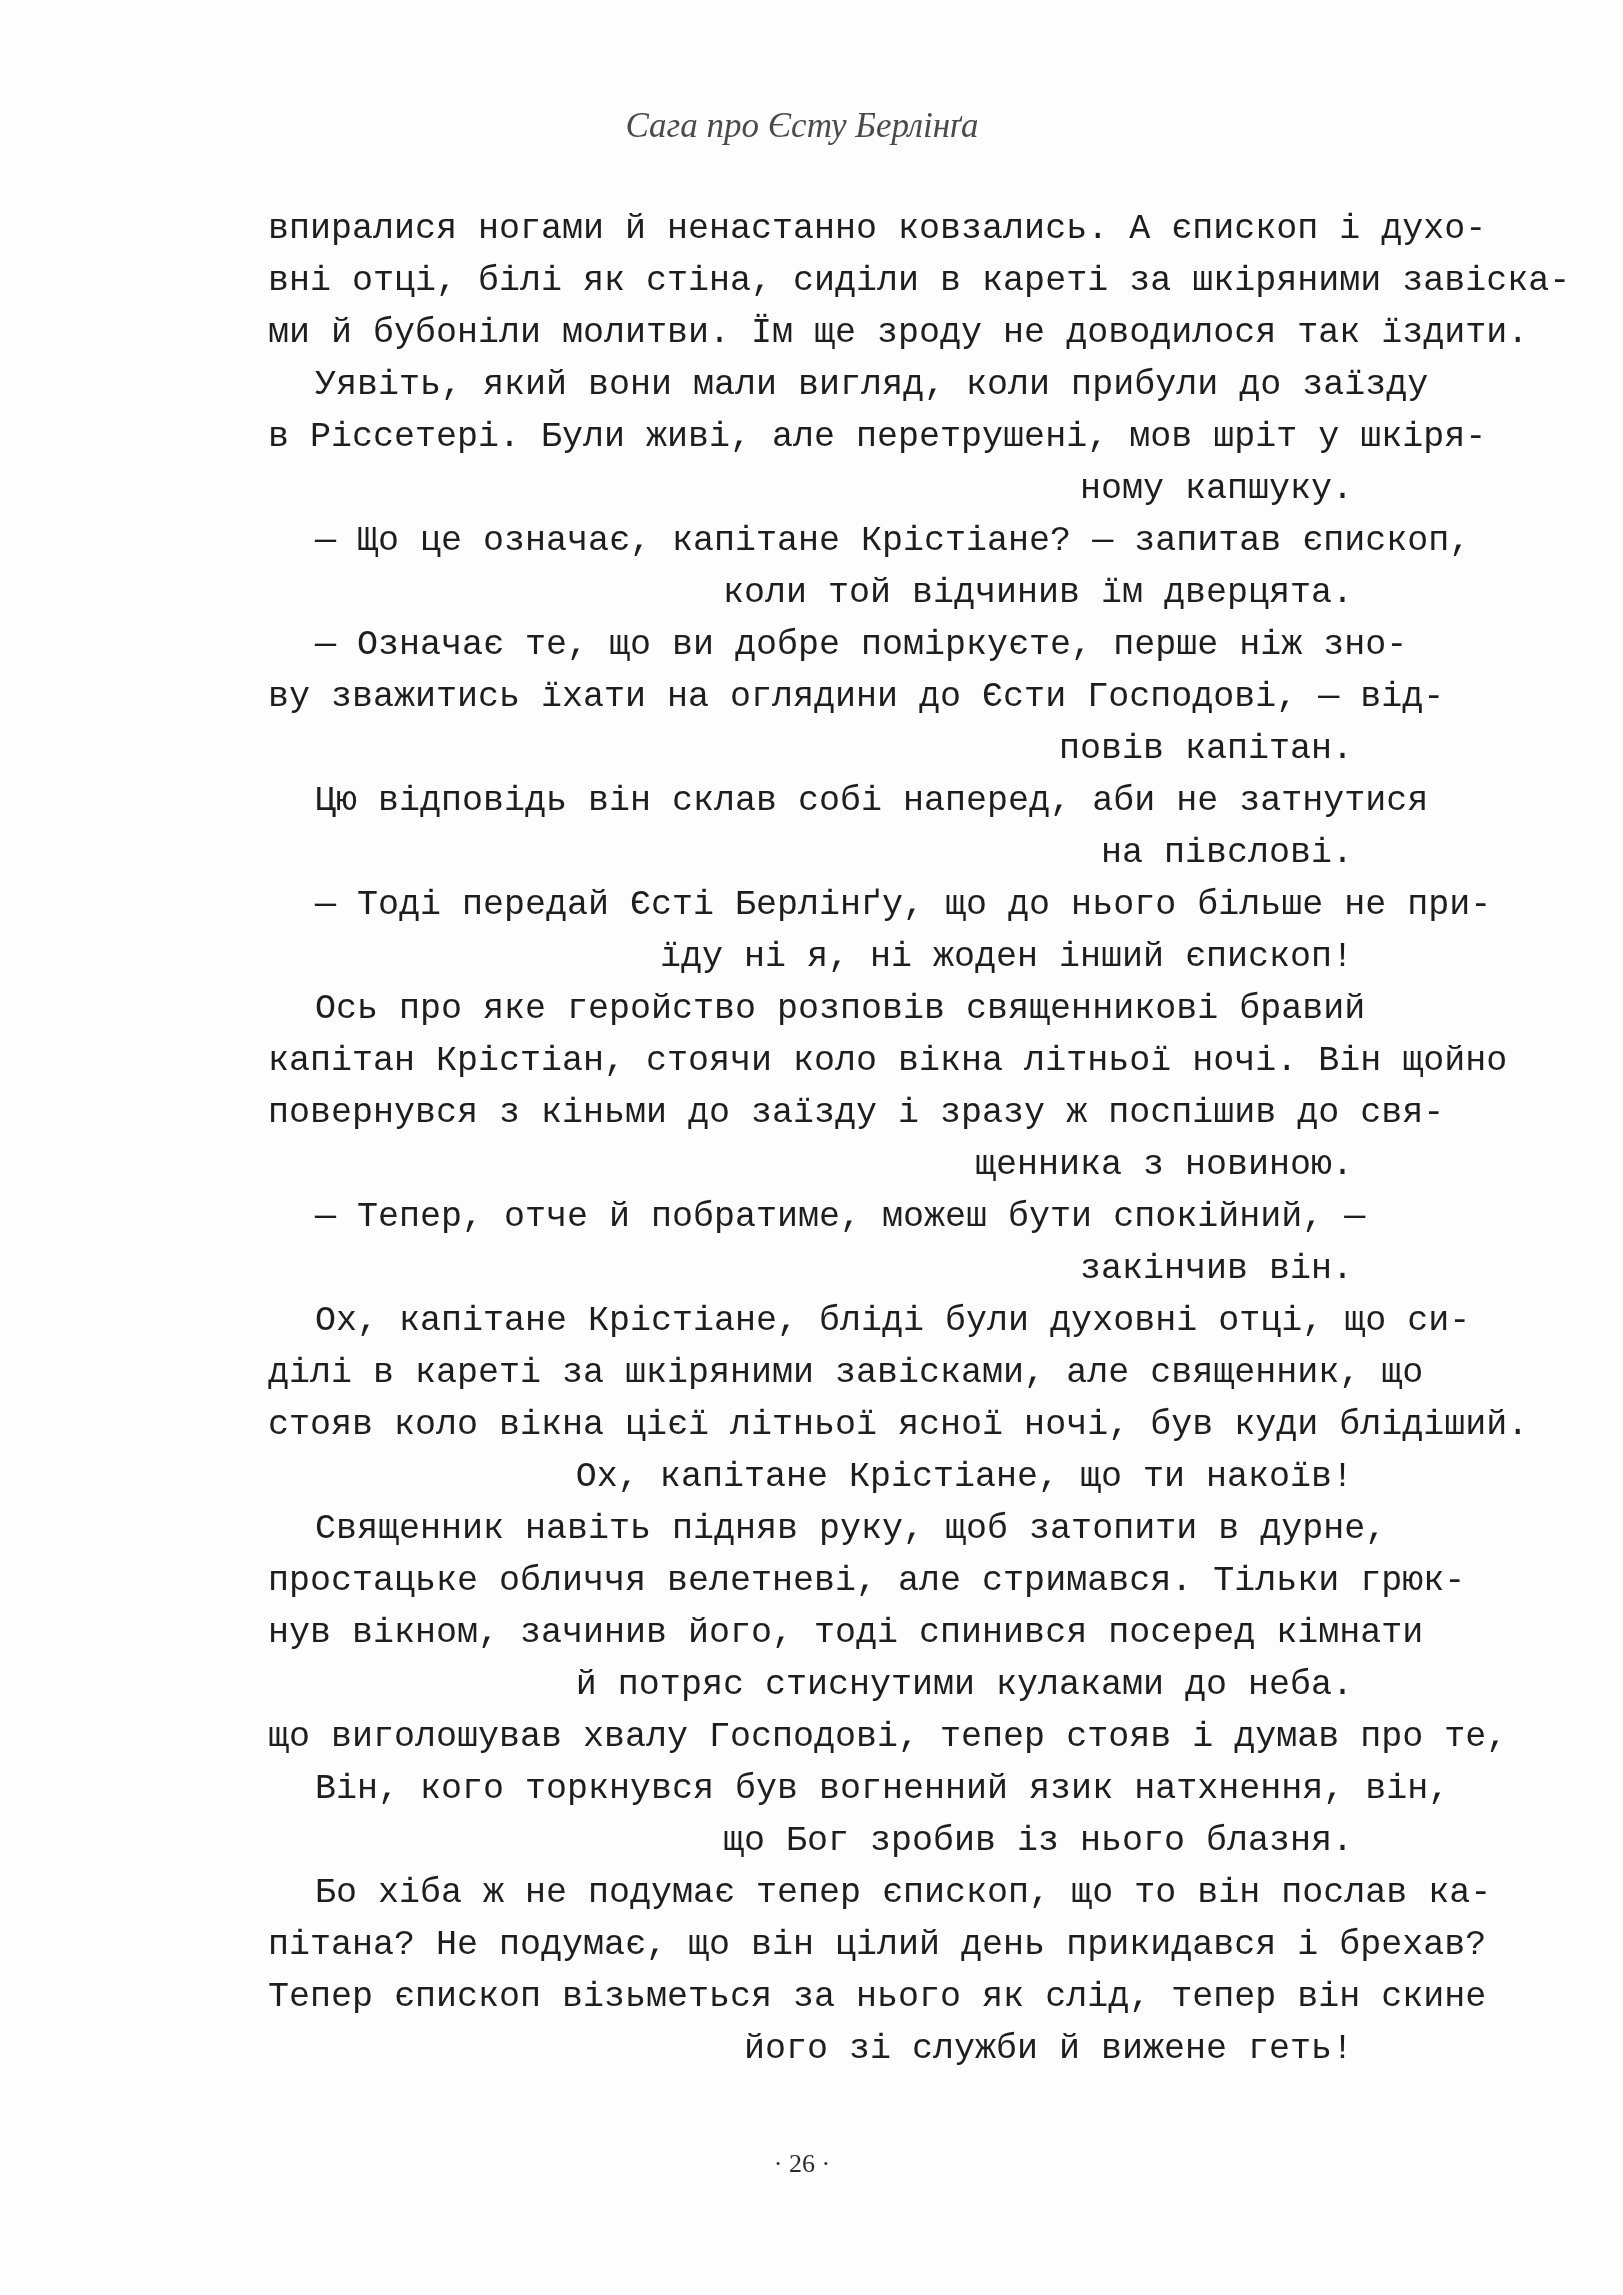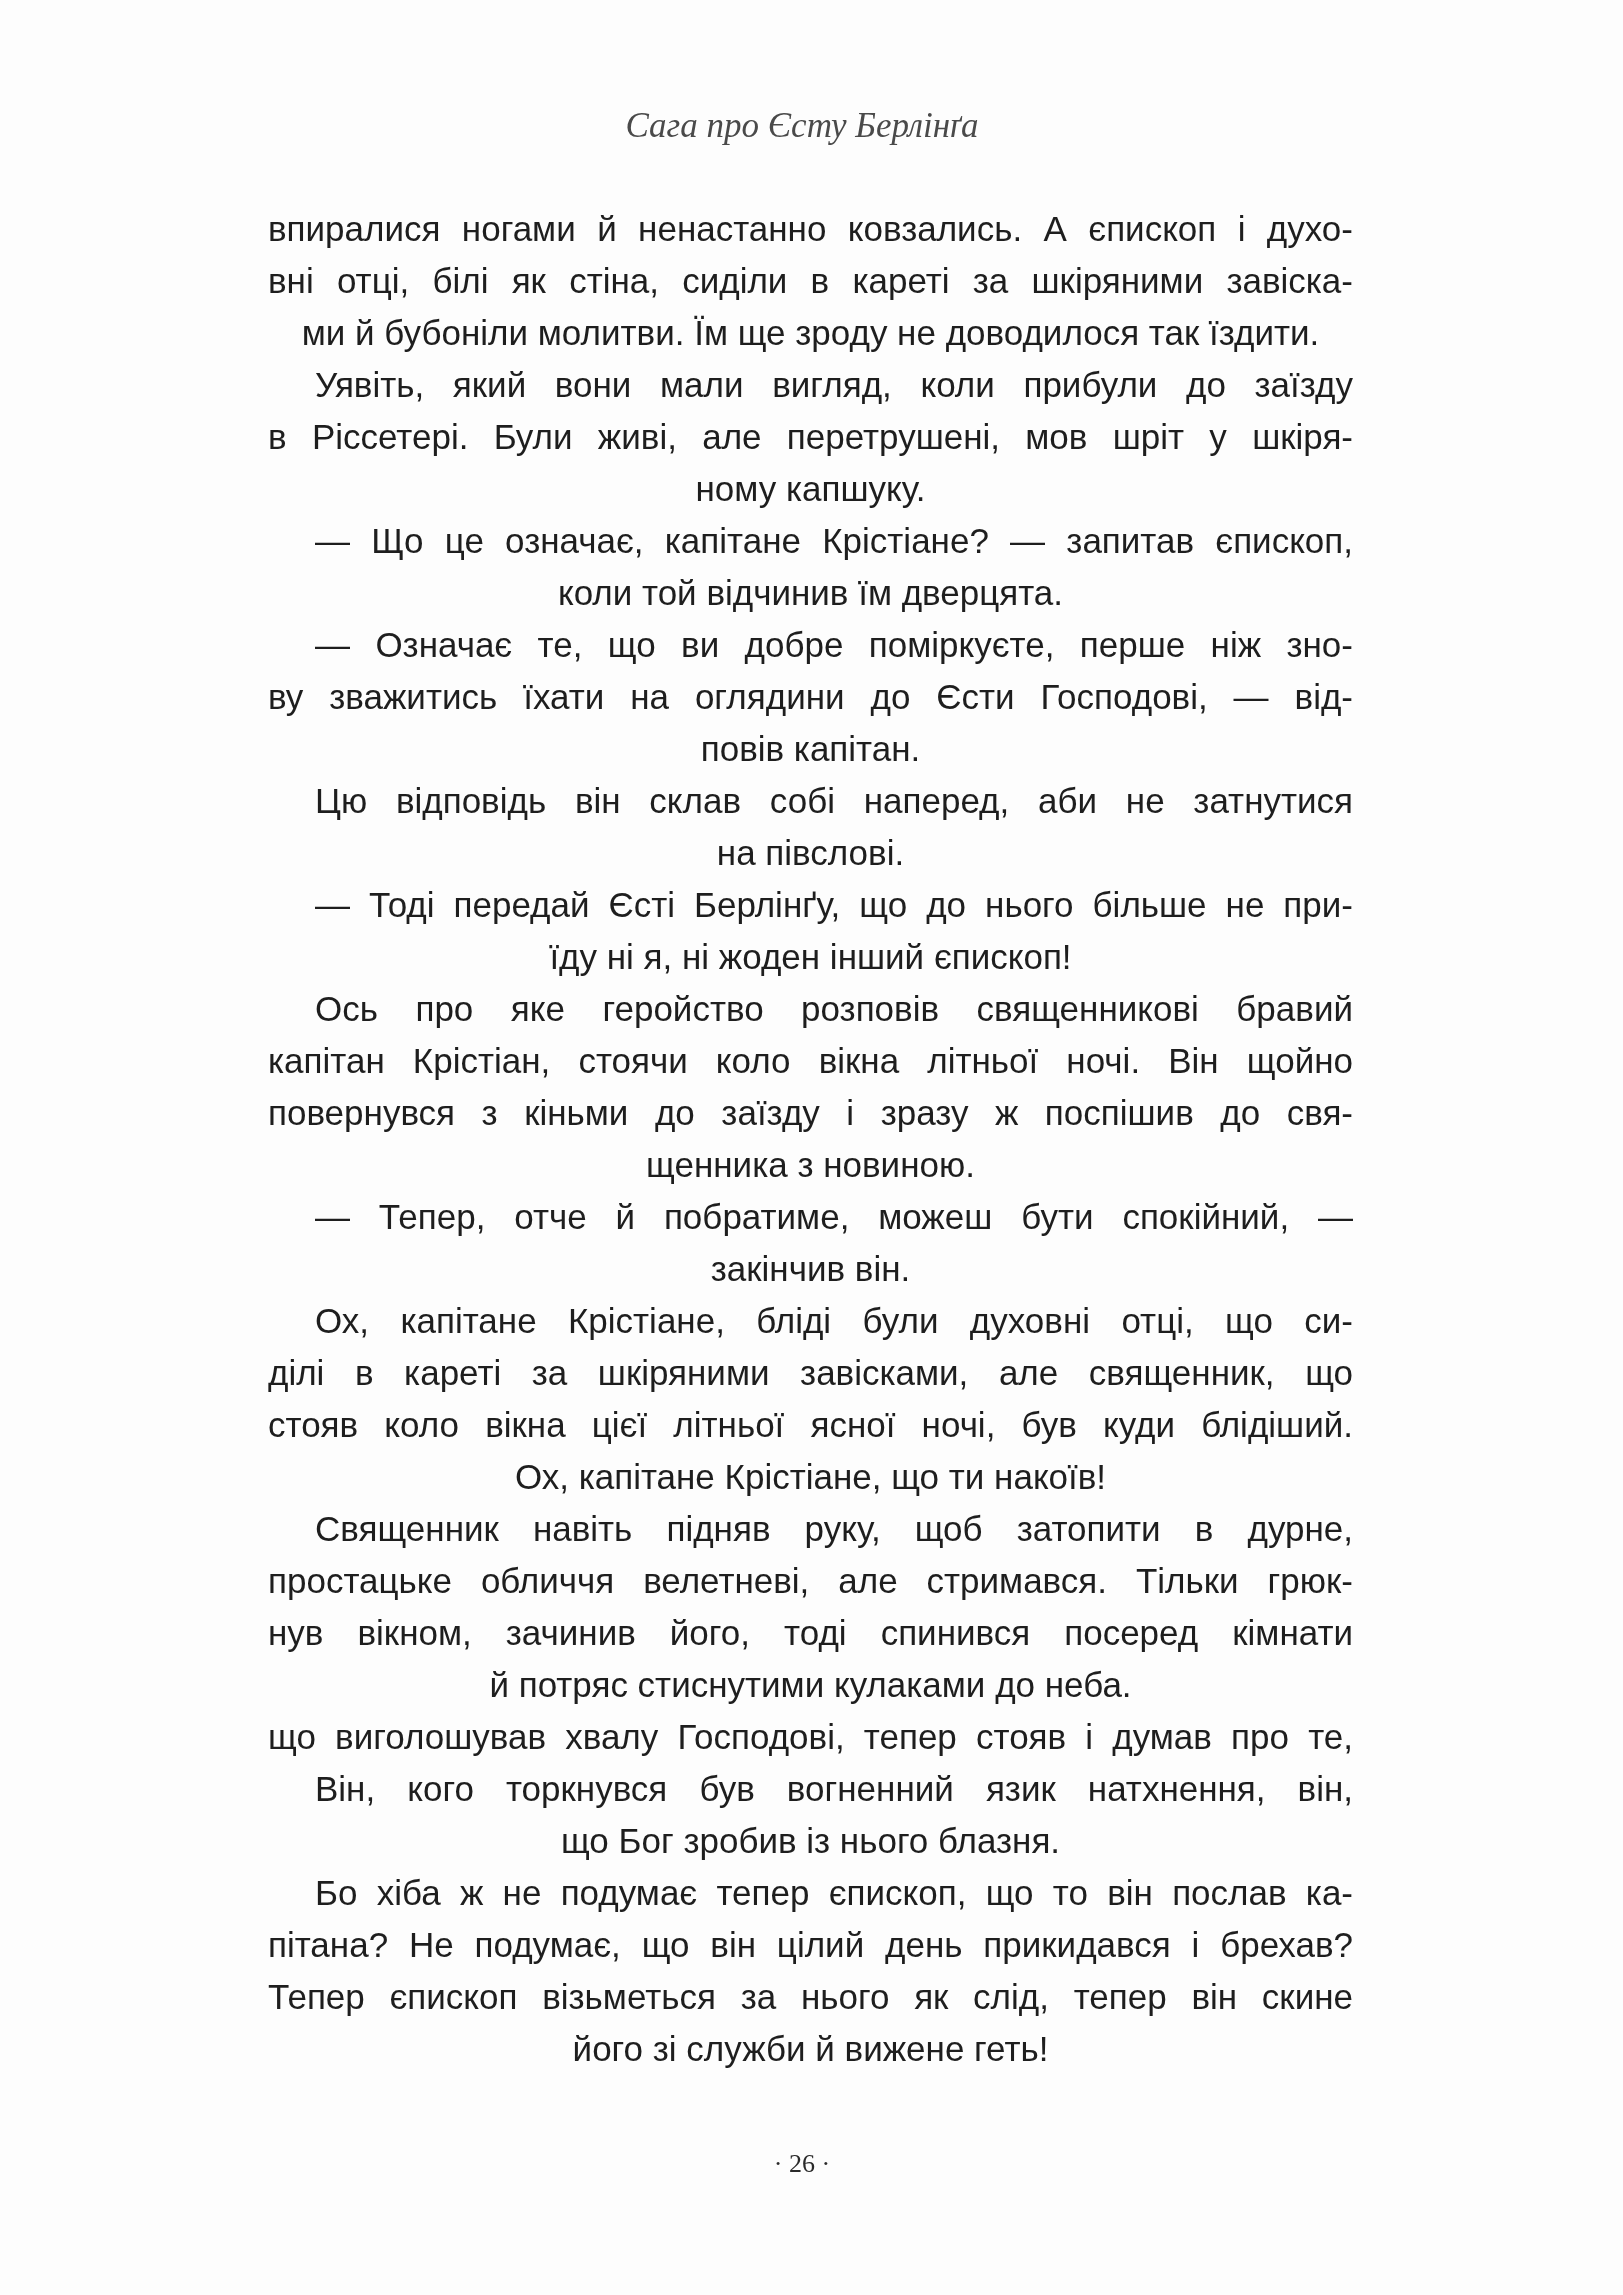--- a/index.html
+++ b/index.html
@@ -6,26 +6,26 @@
   body { width: 1624px; height: 2295px; position: relative; overflow: hidden; }
   .page { position: absolute; left: 0; top: 0; width: 1524px; height: 2295px; background: #fdfdfd; }
   .running-head {
     position: absolute; left: 0; width: 1624px; top: 100px; height: 51px;
     text-align: center; font-family: "Liberation Serif", serif; font-style: italic;
     font-size: 35px; line-height: 51px; color: #4a4a4a; padding-left: 0;
   }
   .running-head span { display: inline-block; margin-left: -20px; }
   .body-text {
     position: absolute; left: 268px; top: 203px; width: 1085px;
-    font-family: Liberation Sans, sans-serif; font-size: 35px; line-height: 52px;
+    font-family: Liberation Mono, monospace; font-size: 35px; line-height: 52px;
     color: #1e1e1e;
   }
   .line { display: block; height: 52px; white-space: nowrap; overflow: visible; }
   .line.justify { text-align: justify; text-align-last: justify; }
-  .line.last { text-align: center; }
+  .line.last { text-align: right; }
   .line.indent { padding-left: 47px; }
   .folio {
     position: absolute; left: 0; width: 1604px; top: 2140px; height: 47px;
     text-align: center; font-family: "Liberation Serif", serif; font-size: 26px;
     line-height: 47px; color: #2a2a2a;
   }
 </style>
 </head>
 <body>
 

